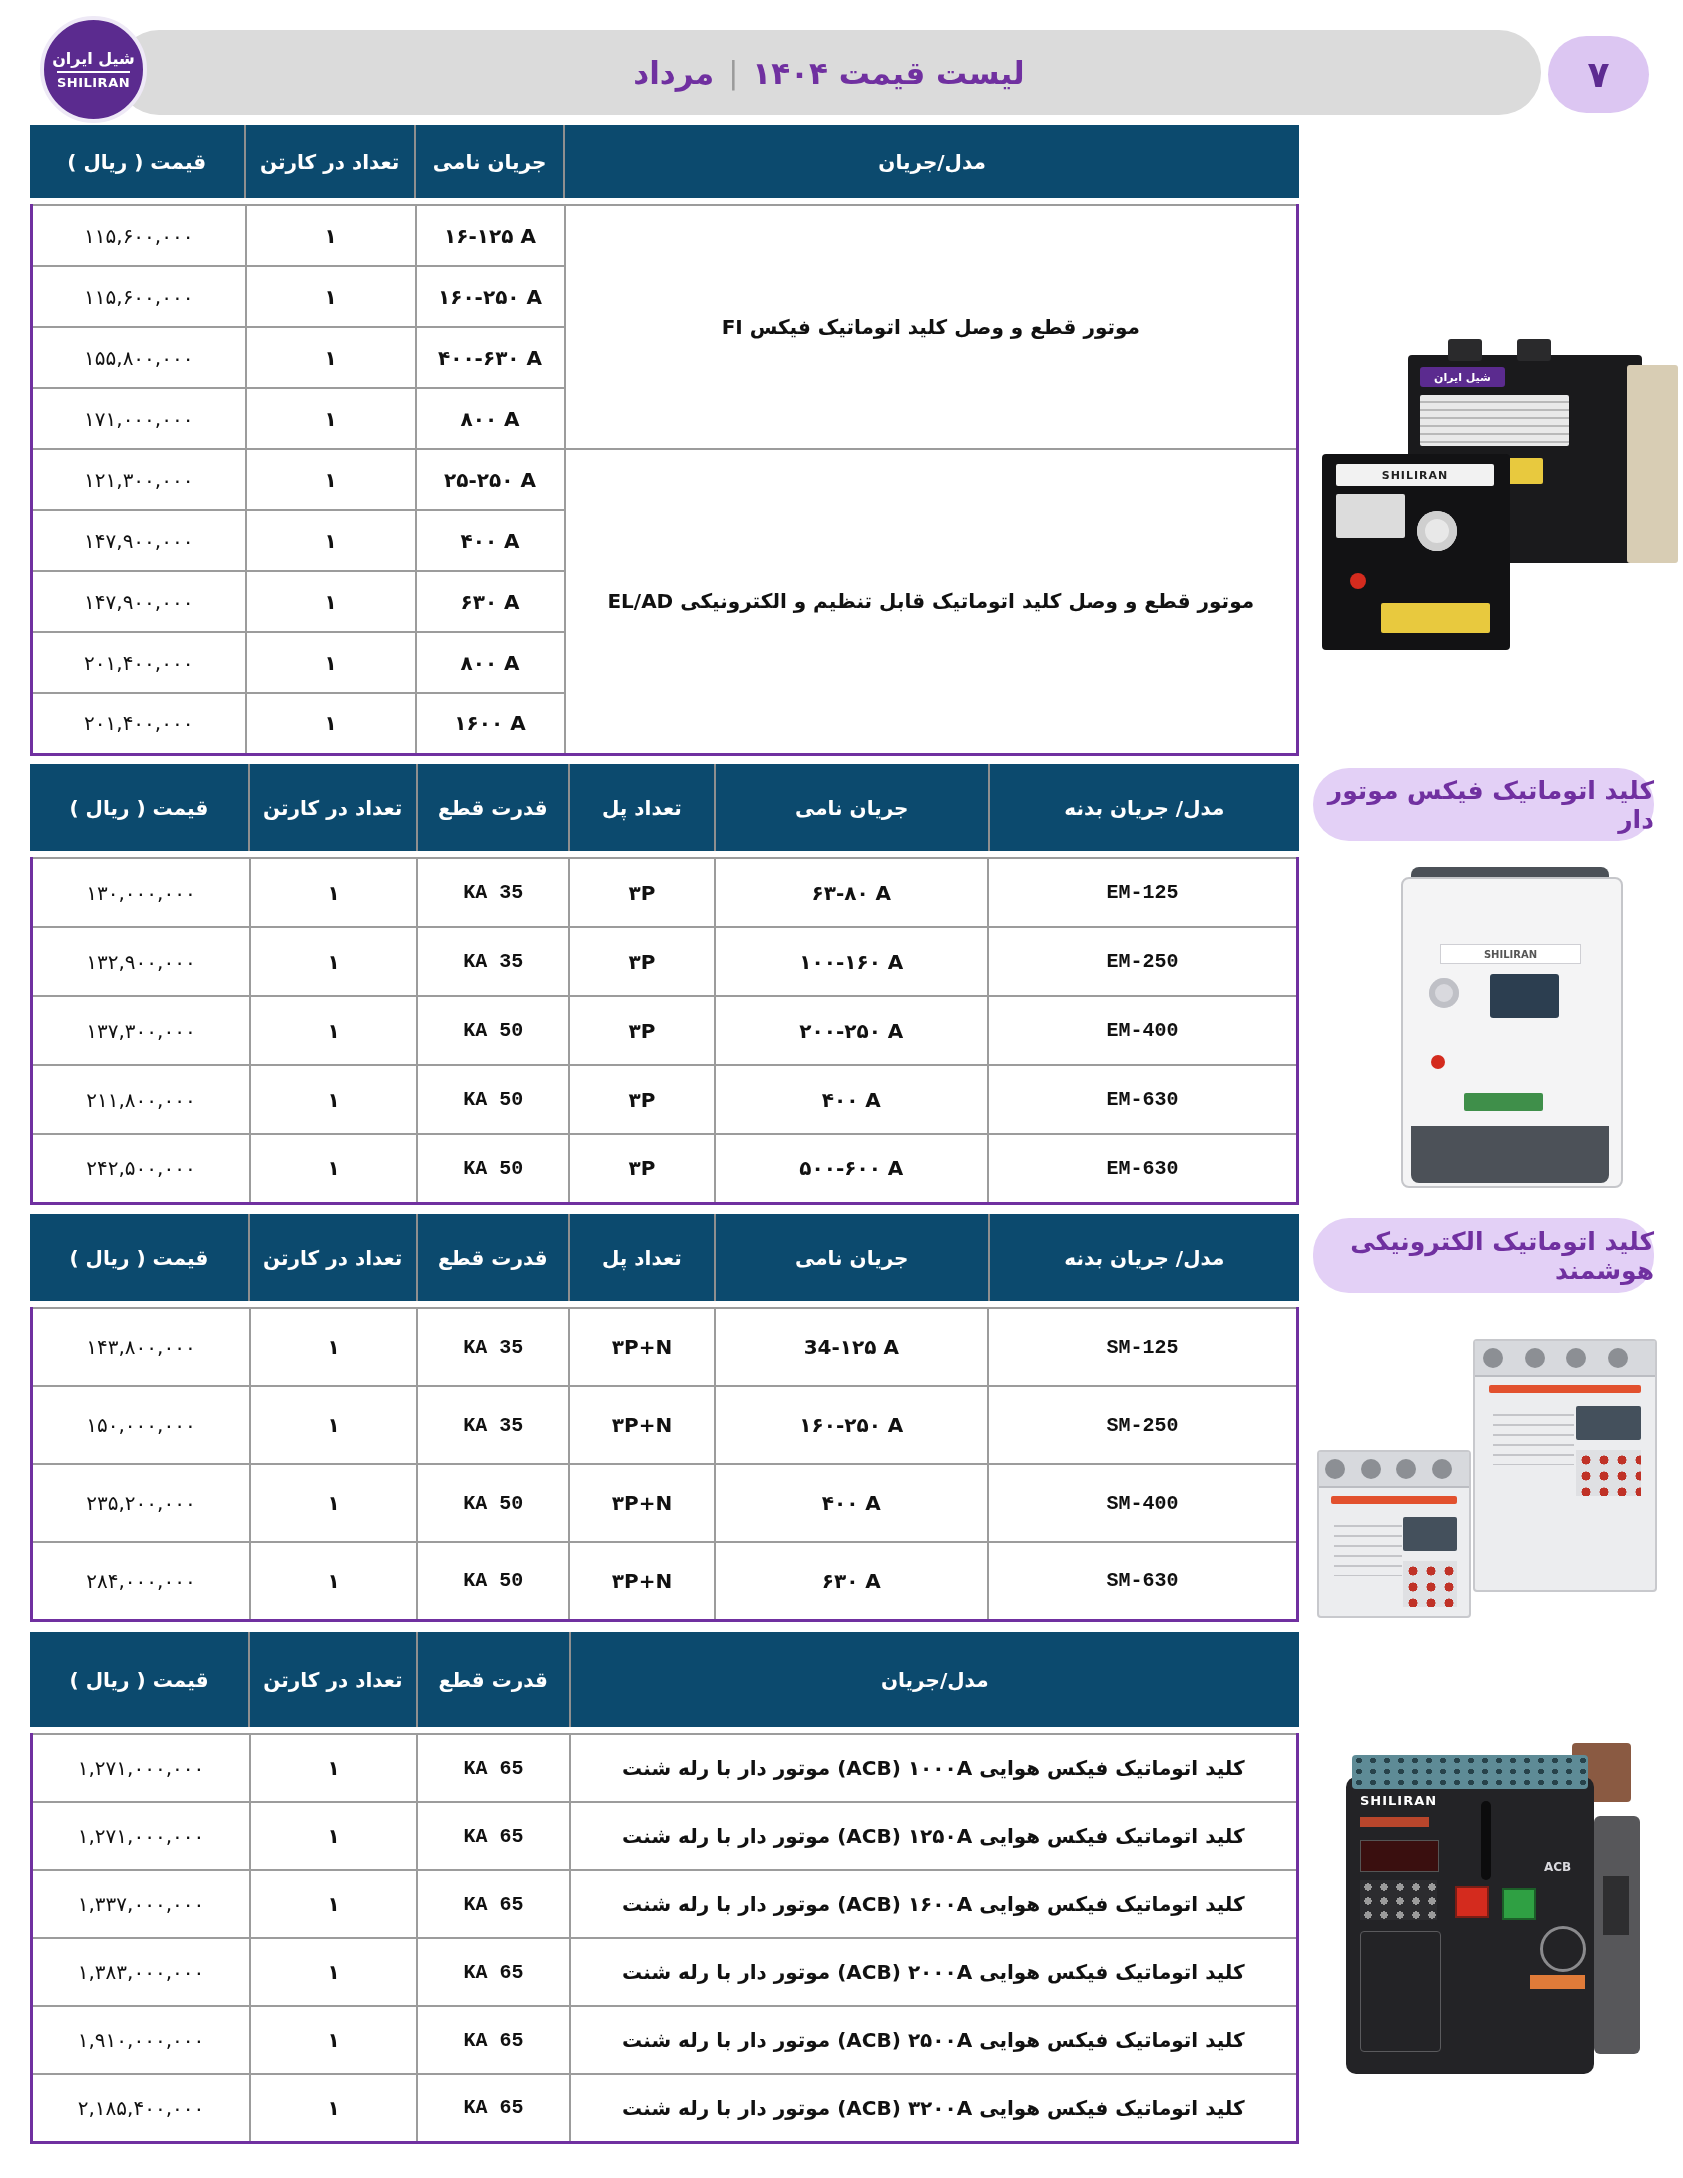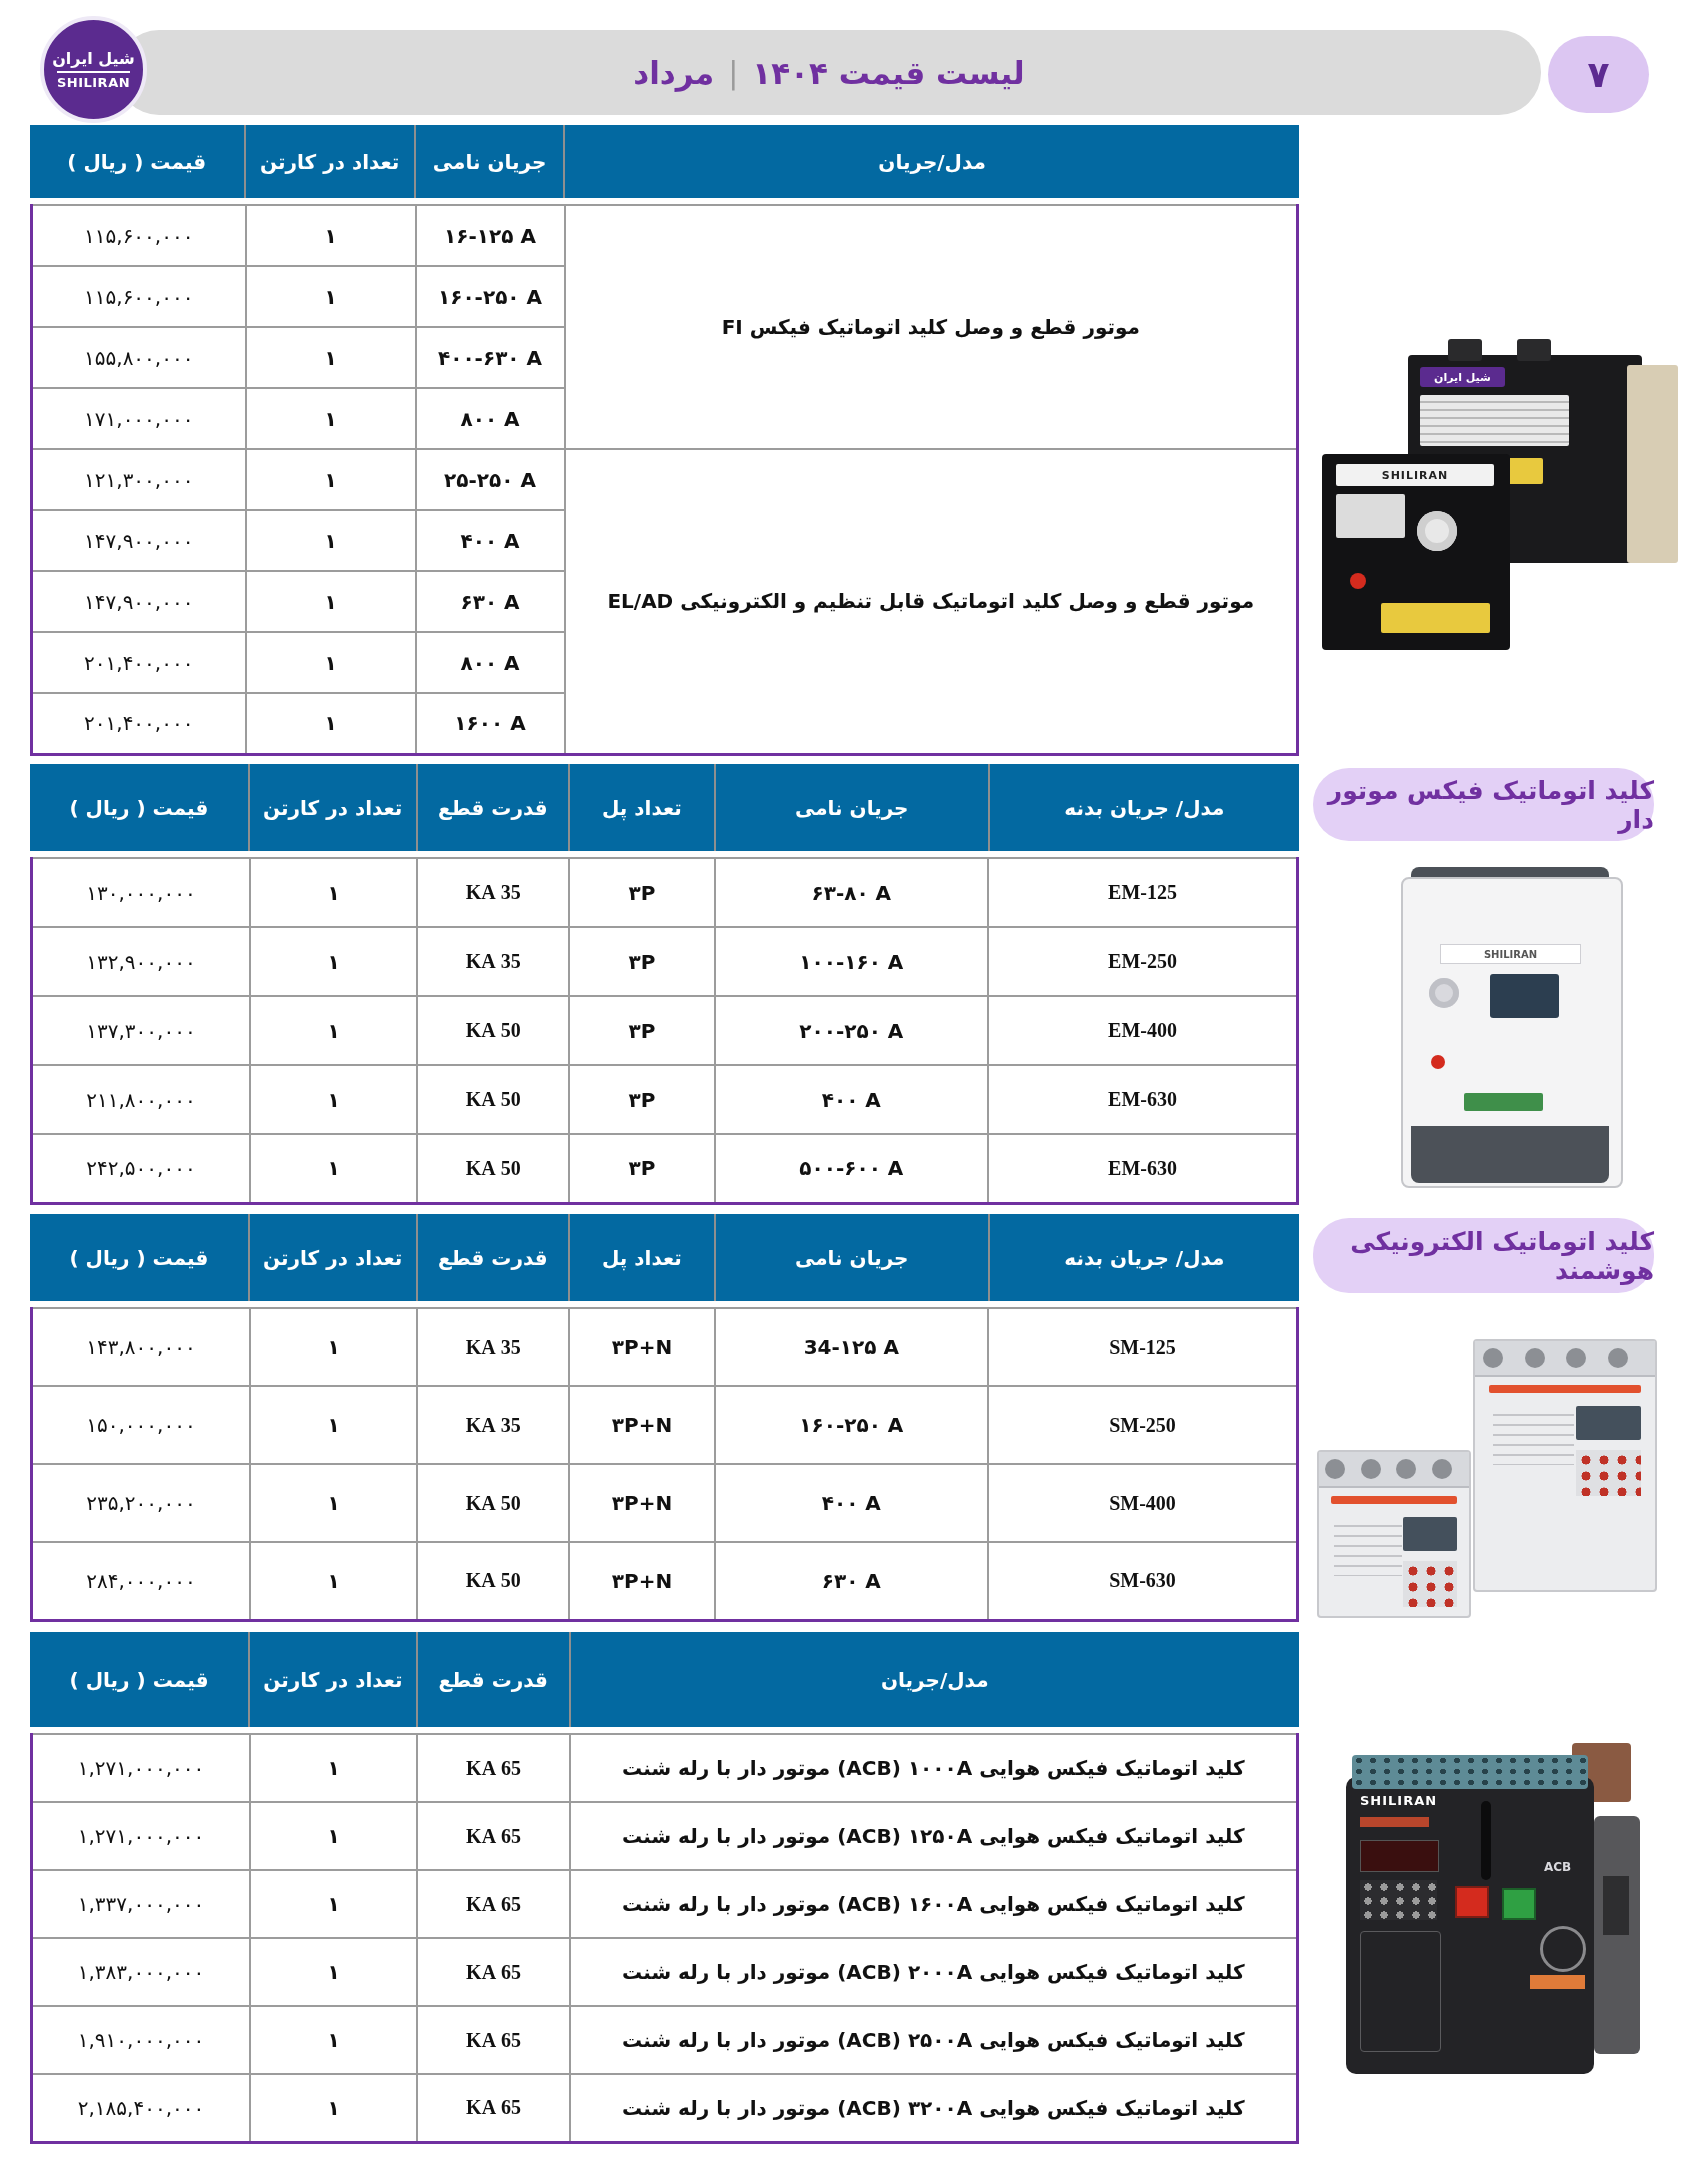--- a/index.html
+++ b/index.html
@@ -18,29 +18,29 @@
   .logo .fa{font-size:16px;font-weight:bold;line-height:1.2;}
   .logo .en{font-size:13px;font-weight:bold;letter-spacing:0.5px;border-top:2px solid #fff;
             padding-top:2px;margin-top:2px;}
   .page-badge{position:absolute;left:1548px;top:36px;width:101px;height:77px;background:#dcc6f2;
               border-radius:40px;display:flex;align-items:center;justify-content:center;
               color:#5d2b91;font-size:36px;font-weight:bold;}
 
   
   .tblwrap{position:absolute;left:30px;width:1269px;}
   table{border-collapse:collapse;table-layout:fixed;width:1269px;direction:rtl;}
-  .tbl-head th{background:#0369a1;color:#ffffff;font-weight:bold;font-size:20px;
+  .tbl-head th{background:#0c4a6e;color:#ffffff;font-weight:bold;font-size:20px;
                text-align:center;vertical-align:middle;border:none;}
   .tbl-head th + th{border-right:2px solid #8f8f8f;}
   .tbl-body{margin-top:6px;border:3px solid #7030a0;border-top:2px solid #9c9c9c;}
   .tbl-body td{border:2px solid #9c9c9c;text-align:center;vertical-align:middle;
                font-size:20px;color:#111;background:#fff;}
   .price{font-weight:normal;letter-spacing:0.5px;}
   .qty{font-weight:bold;}
-  .latin{font-weight:bold;font-family:Liberation Serif, serif;}
+  .latin{font-weight:bold;font-family:Liberation Mono, monospace;}
   .amp{font-weight:bold;font-size:19px;}
   .model-merged{font-weight:bold;font-size:20px;}
   .desc{font-weight:bold;font-size:19px;}
   bdo{unicode-bidi:bidi-override;}
 
   
   .pill{position:absolute;left:1313px;width:341px;background:#e3d0f6;border-radius:36px;
         display:flex;align-items:center;justify-content:center;color:#7030a0;
         font-weight:bold;font-size:25px;direction:rtl;}
   .photo{position:absolute;}

